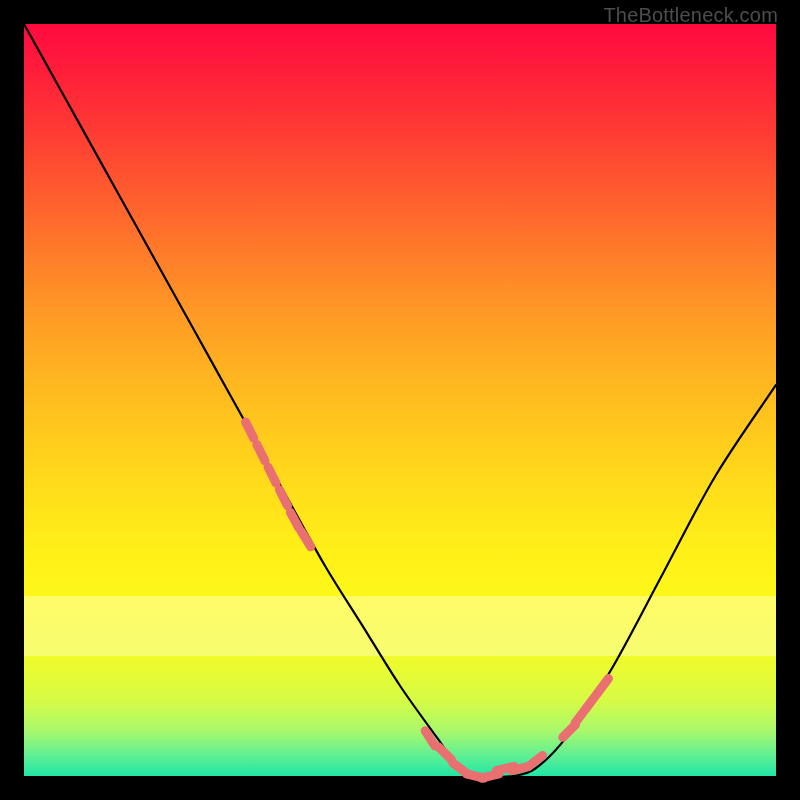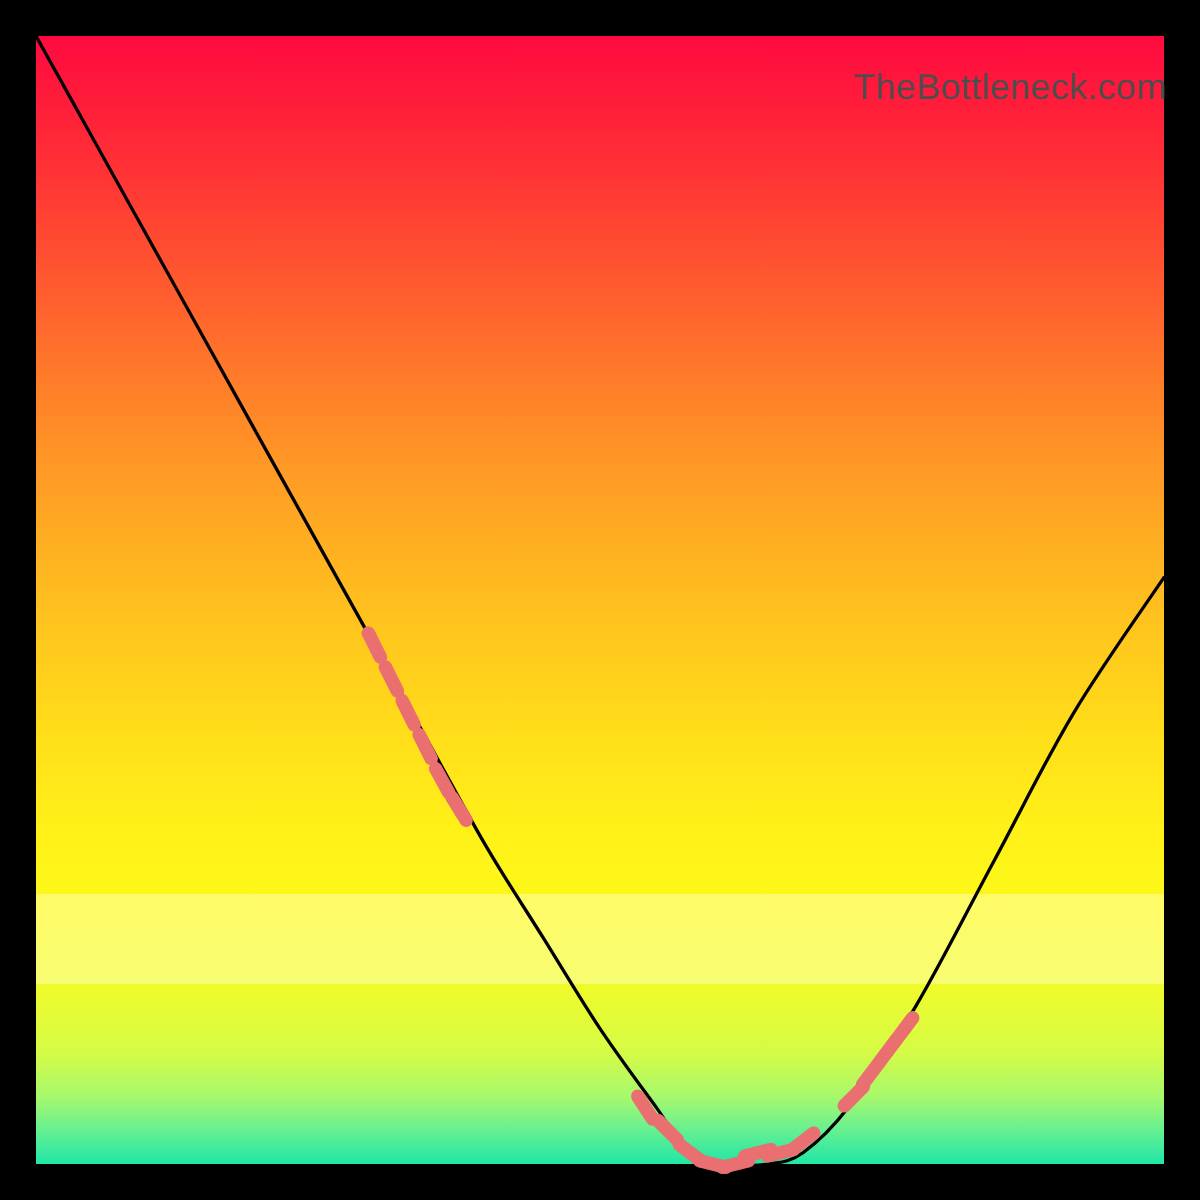--- a/index.html
+++ b/index.html
@@ -49,25 +49,24 @@
     top: 76%;
     height: 8%;
     background: rgba(255, 255, 200, 0.45);
     pointer-events: none;
   }
   .attribution {
     position: absolute;
     top: 4px;
     right: 22px;
     color: #4d4d4d;
-    font-size: 24px;
+    font-size: 20px;
     font-weight: 500;
     letter-spacing: 0.2px;
     z-index: 10;
-    margin-top: 41px;
   }
   svg.curve {
     position: absolute;
     left: 0;
     top: 0;
     width: 100%;
     height: 100%;
     overflow: visible;
   }
 </style>

